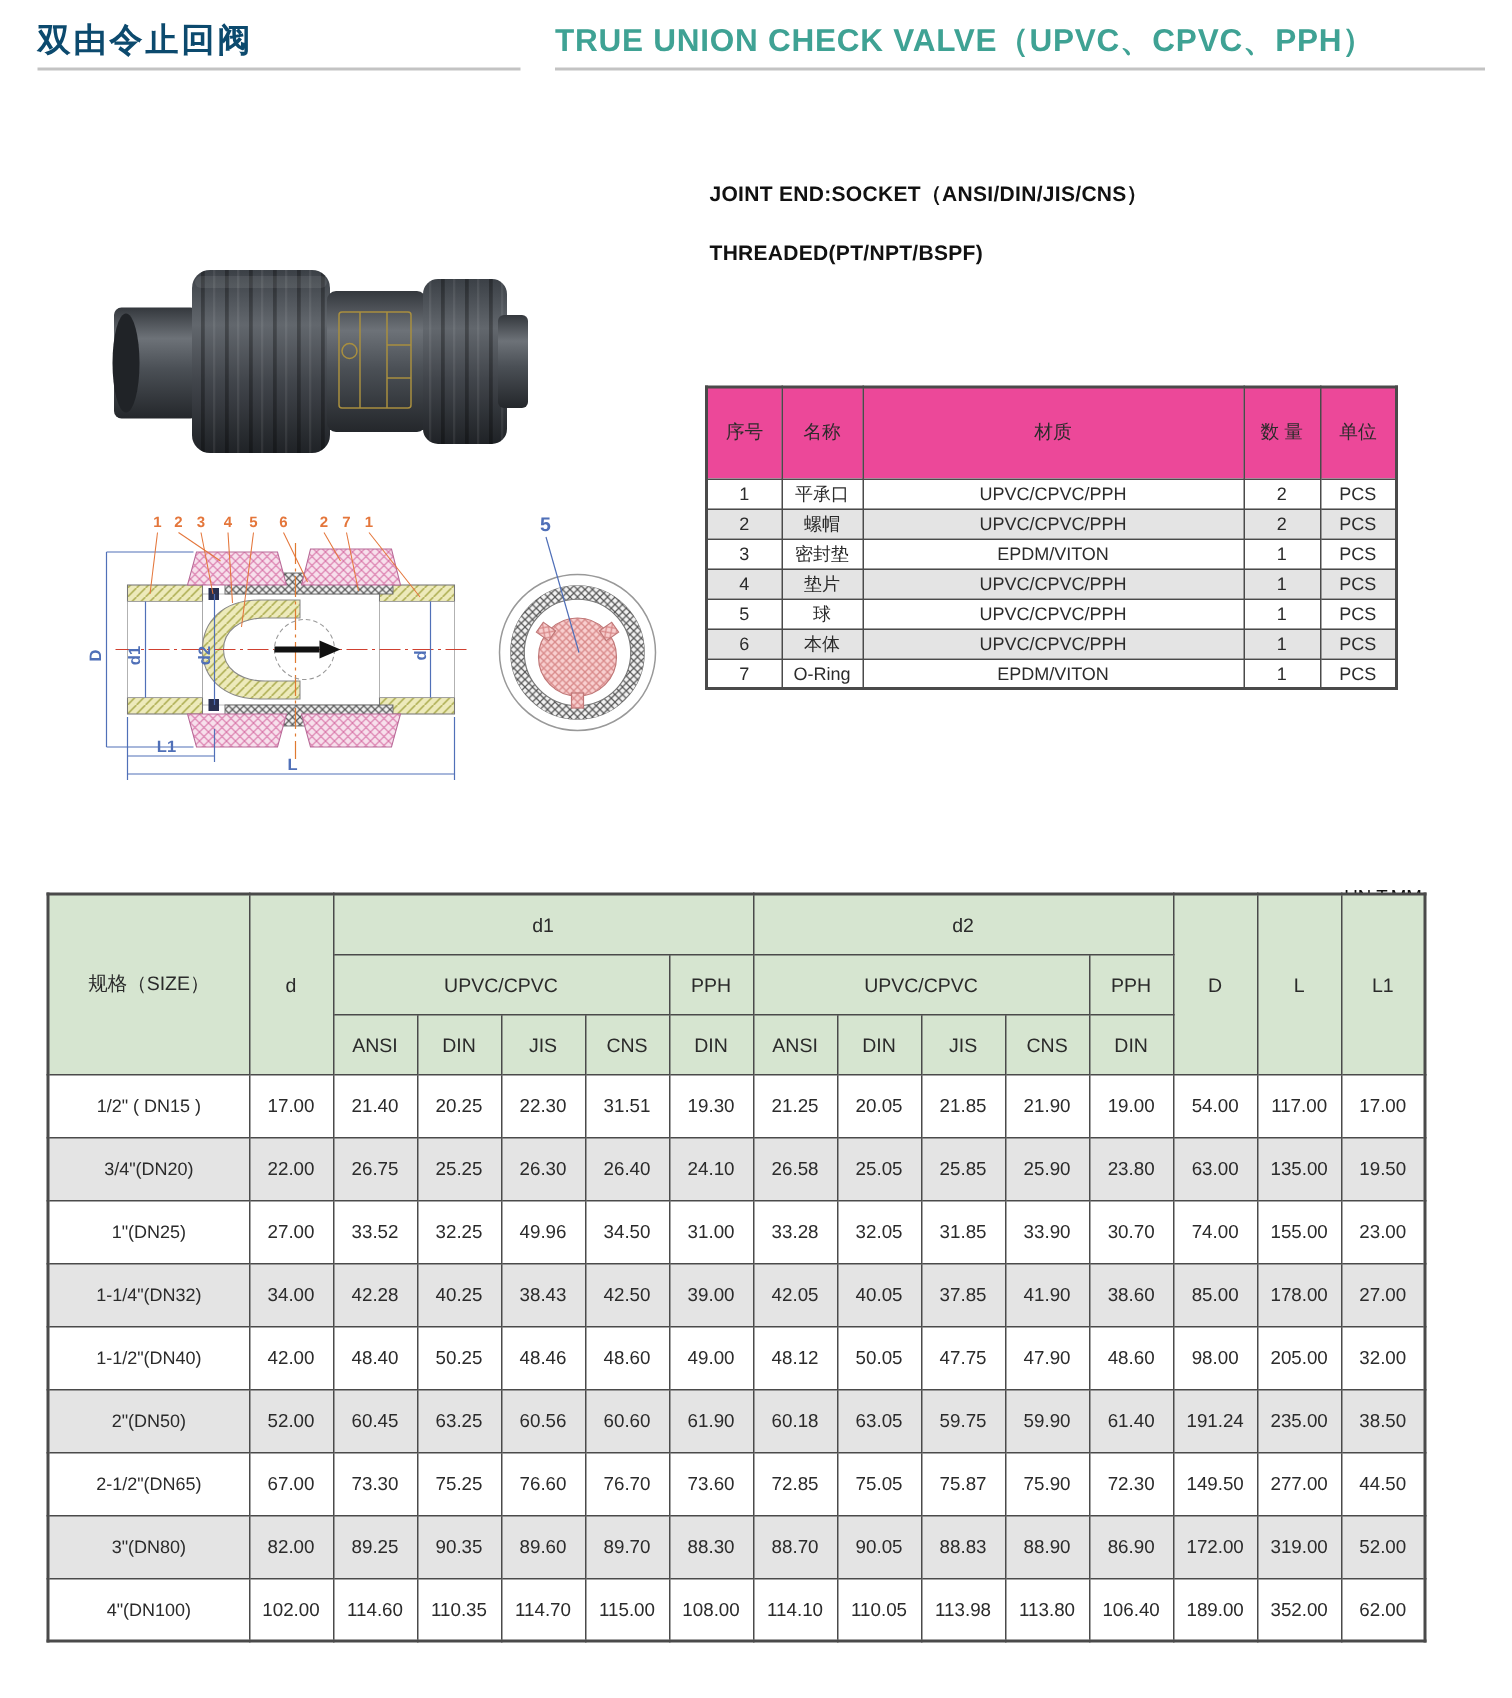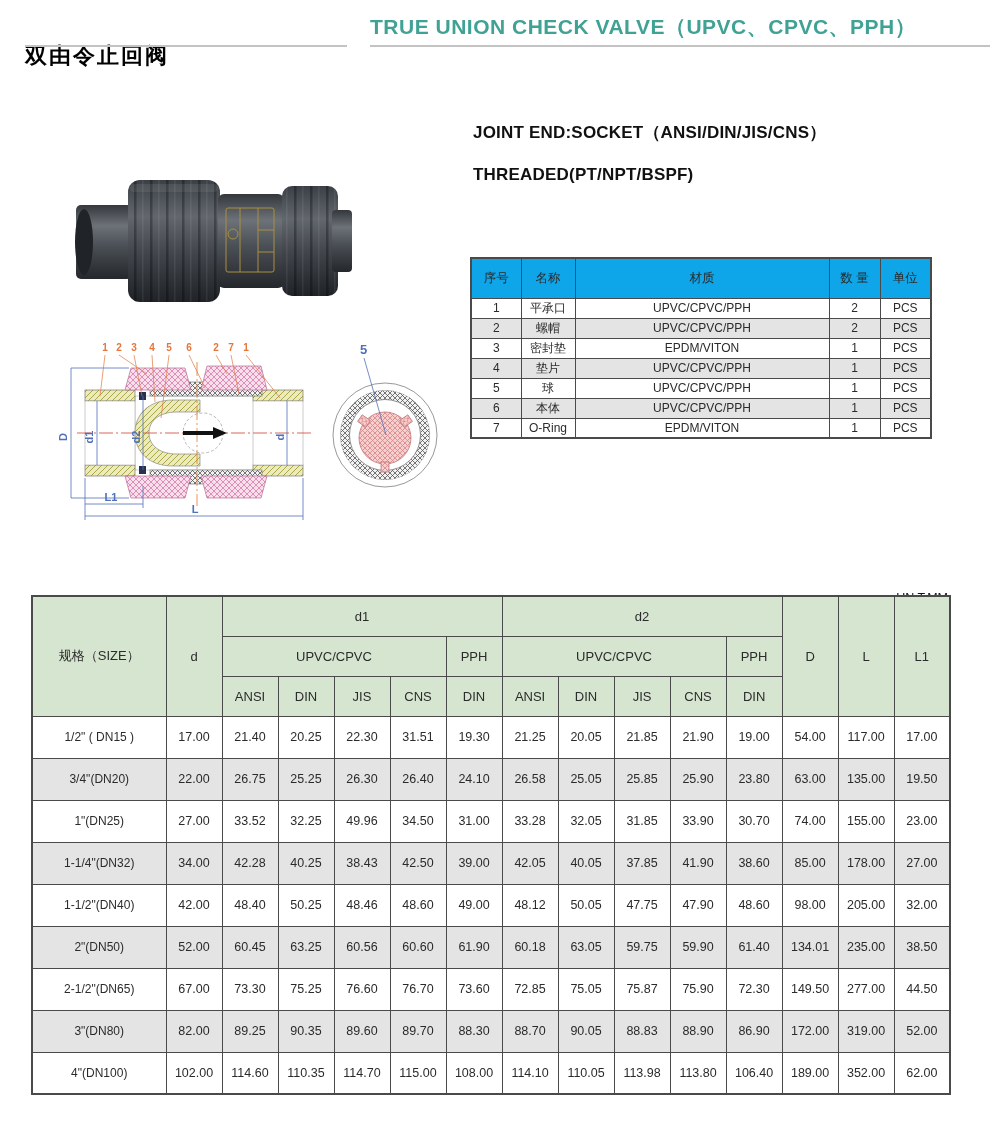--- a/index.html
+++ b/index.html
@@ -3,47 +3,46 @@
 <meta charset="utf-8">
 <style>
   * { margin:0; padding:0; box-sizing:border-box; }
   html,body { background:#ffffff; }
   body {
     width:1008px; height:1132px; position:relative; overflow:hidden;
     font-family:"Liberation Sans","DejaVu Sans",sans-serif; color:#2b2b2b;
   }
   
   .title-cn{
-    position:absolute; left:25px; top:12px; font-size:22px; font-weight:700; color:#000000;
+    position:absolute; left:25px; top:12px; font-size:22px; font-weight:700; color:#0c4a6e;
     letter-spacing:2px;
-    margin-top:29px;
   }
   .rule-cn{ position:absolute; left:25px; top:45px; width:322px; height:2px; background:#c3c3c3; }
   .title-en{
     position:absolute; left:370px; top:13px; font-size:21px; font-weight:700; letter-spacing:0.5px;
   }
   .rule-en{ position:absolute; left:370px; top:45px; width:620px; height:2px; background:#c3c3c3; }
 
   
   .photo{ position:absolute; left:70px; top:150px; width:285px; height:175px; }
 
   
   .specs{ position:absolute; left:473px; top:121px; width:520px; }
-  .specs div{ font-size:17px; font-weight:700; color:#111; margin-bottom:21px; letter-spacing:0.2px; }
+  .specs div{ font-size:14px; font-weight:700; color:#111; margin-bottom:21px; letter-spacing:0.2px; }
 
   
   .parts-table{
     position:absolute; left:470px; top:257px; width:460px;
     border-collapse:collapse; table-layout:fixed; font-size:12px;
   }
   .parts-table th,.parts-table td{
     border:1px solid #4a4a4a; text-align:center; vertical-align:middle; font-weight:400;
     padding:0 2px;
   }
-  .parts-table thead th{ background:#0ea5e9; height:40px; font-size:12.5px; }
+  .parts-table thead th{ background:#ec4899; height:61px; font-size:12.5px; }
   .parts-table tbody td{ height:20px; background:#ffffff; }
   .parts-table tbody tr.alt td{ background:#e4e4e4; }
   .parts-table{ border:2px solid #4a4a4a; }
 
   
   .drawing{ position:absolute; left:55px; top:338px; width:400px; height:185px; }
 
   
   .unit-note{ position:absolute; right:60px; top:574px; font-size:12.5px; font-weight:400; color:#111;margin-top:17px; }
 
@@ -439,21 +438,21 @@
         <td>60.45</td>
         <td>63.25</td>
         <td>60.56</td>
         <td>60.60</td>
         <td>61.90</td>
         <td>60.18</td>
         <td>63.05</td>
         <td>59.75</td>
         <td>59.90</td>
         <td>61.40</td>
-        <td>134.01</td>
+        <td>191.24</td>
         <td>235.00</td>
         <td>38.50</td>
       </tr>
       <tr>
         <td>2-1/2"(DN65)</td>
         <td>67.00</td>
         <td>73.30</td>
         <td>75.25</td>
         <td>76.60</td>
         <td>76.70</td>

